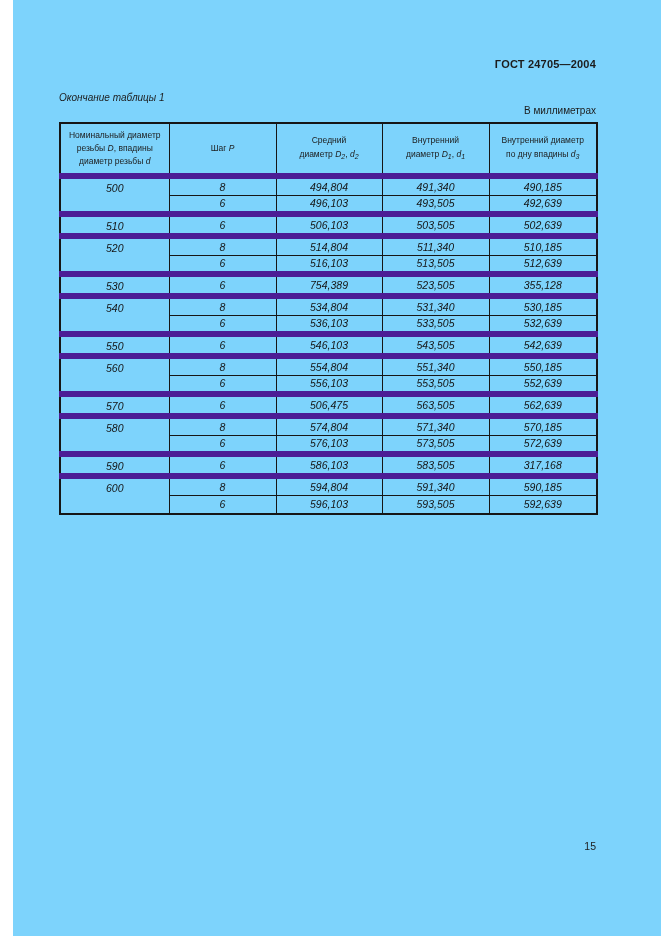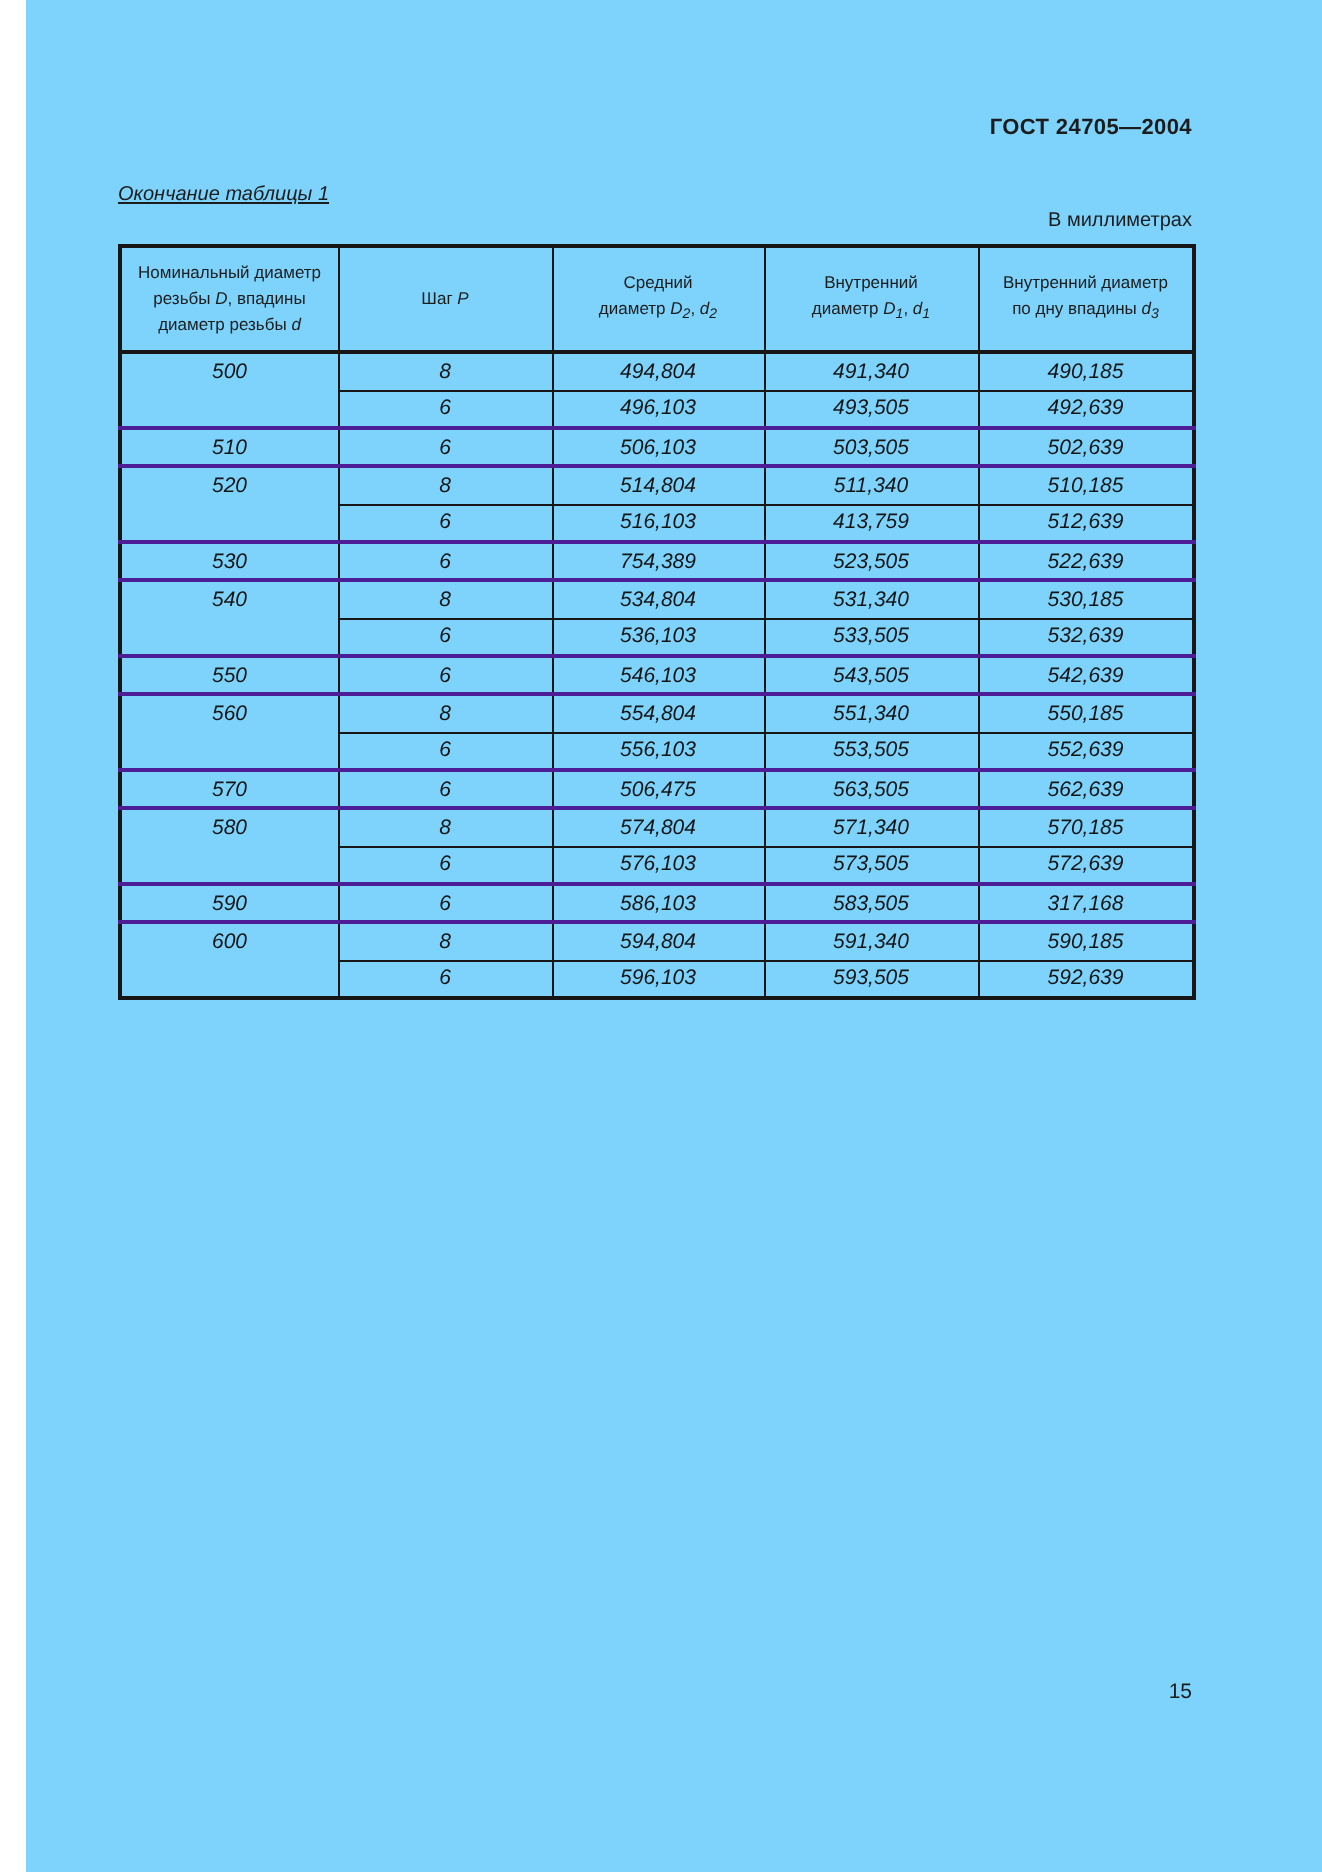--- a/index.html
+++ b/index.html
@@ -28,21 +28,20 @@
     font-size: 11px;
     font-weight: bold;
     letter-spacing: 0.2px;
     text-align: right;
   }
   .continuation {
     position: absolute;
     top: 92px; left: 0;
     font-size: 10px;
     font-style: italic;
-    text-decoration: underline;
   }
   .units {
     position: absolute;
     top: 105px; right: 0;
     font-size: 10px;
     text-align: right;
     padding-left: 32px;
   }
   table.spec {
     position: absolute;
@@ -66,21 +65,21 @@
     font-size: 8.5px;
     line-height: 1.55;
     color: #1c1c1c;
   }
   table.spec tbody td {
     height: 19px;
     font-size: 10.5px;
     font-style: italic;
     color: #141414;
   }
-  table.spec tbody tr.group-start td { border-top: 2px solid #4c1d95; }
+  table.spec tbody tr.group-start td { border-top: 6px solid #4c1d95; }
   table.spec tbody td.diam {
     vertical-align: top;
     padding-top: 3px;
   }
   .i { font-style: italic; }
   .sub {
     font-style: italic;
     font-size: 7px;
     vertical-align: -2px;
   }
@@ -144,29 +143,29 @@
           <tr class="group-start">
             <td rowspan="2" class="diam">520</td>
             <td>8</td>
             <td>514,804</td>
             <td>511,340</td>
             <td>510,185</td>
           </tr>
           <tr>
             <td>6</td>
             <td>516,103</td>
-            <td>413,759</td>
+            <td>513,505</td>
             <td>512,639</td>
           </tr>
           <tr class="group-start">
             <td rowspan="1" class="diam">530</td>
             <td>6</td>
             <td>754,389</td>
             <td>523,505</td>
-            <td>522,639</td>
+            <td>355,128</td>
           </tr>
           <tr class="group-start">
             <td rowspan="2" class="diam">540</td>
             <td>8</td>
             <td>534,804</td>
             <td>531,340</td>
             <td>530,185</td>
           </tr>
           <tr>
             <td>6</td>

